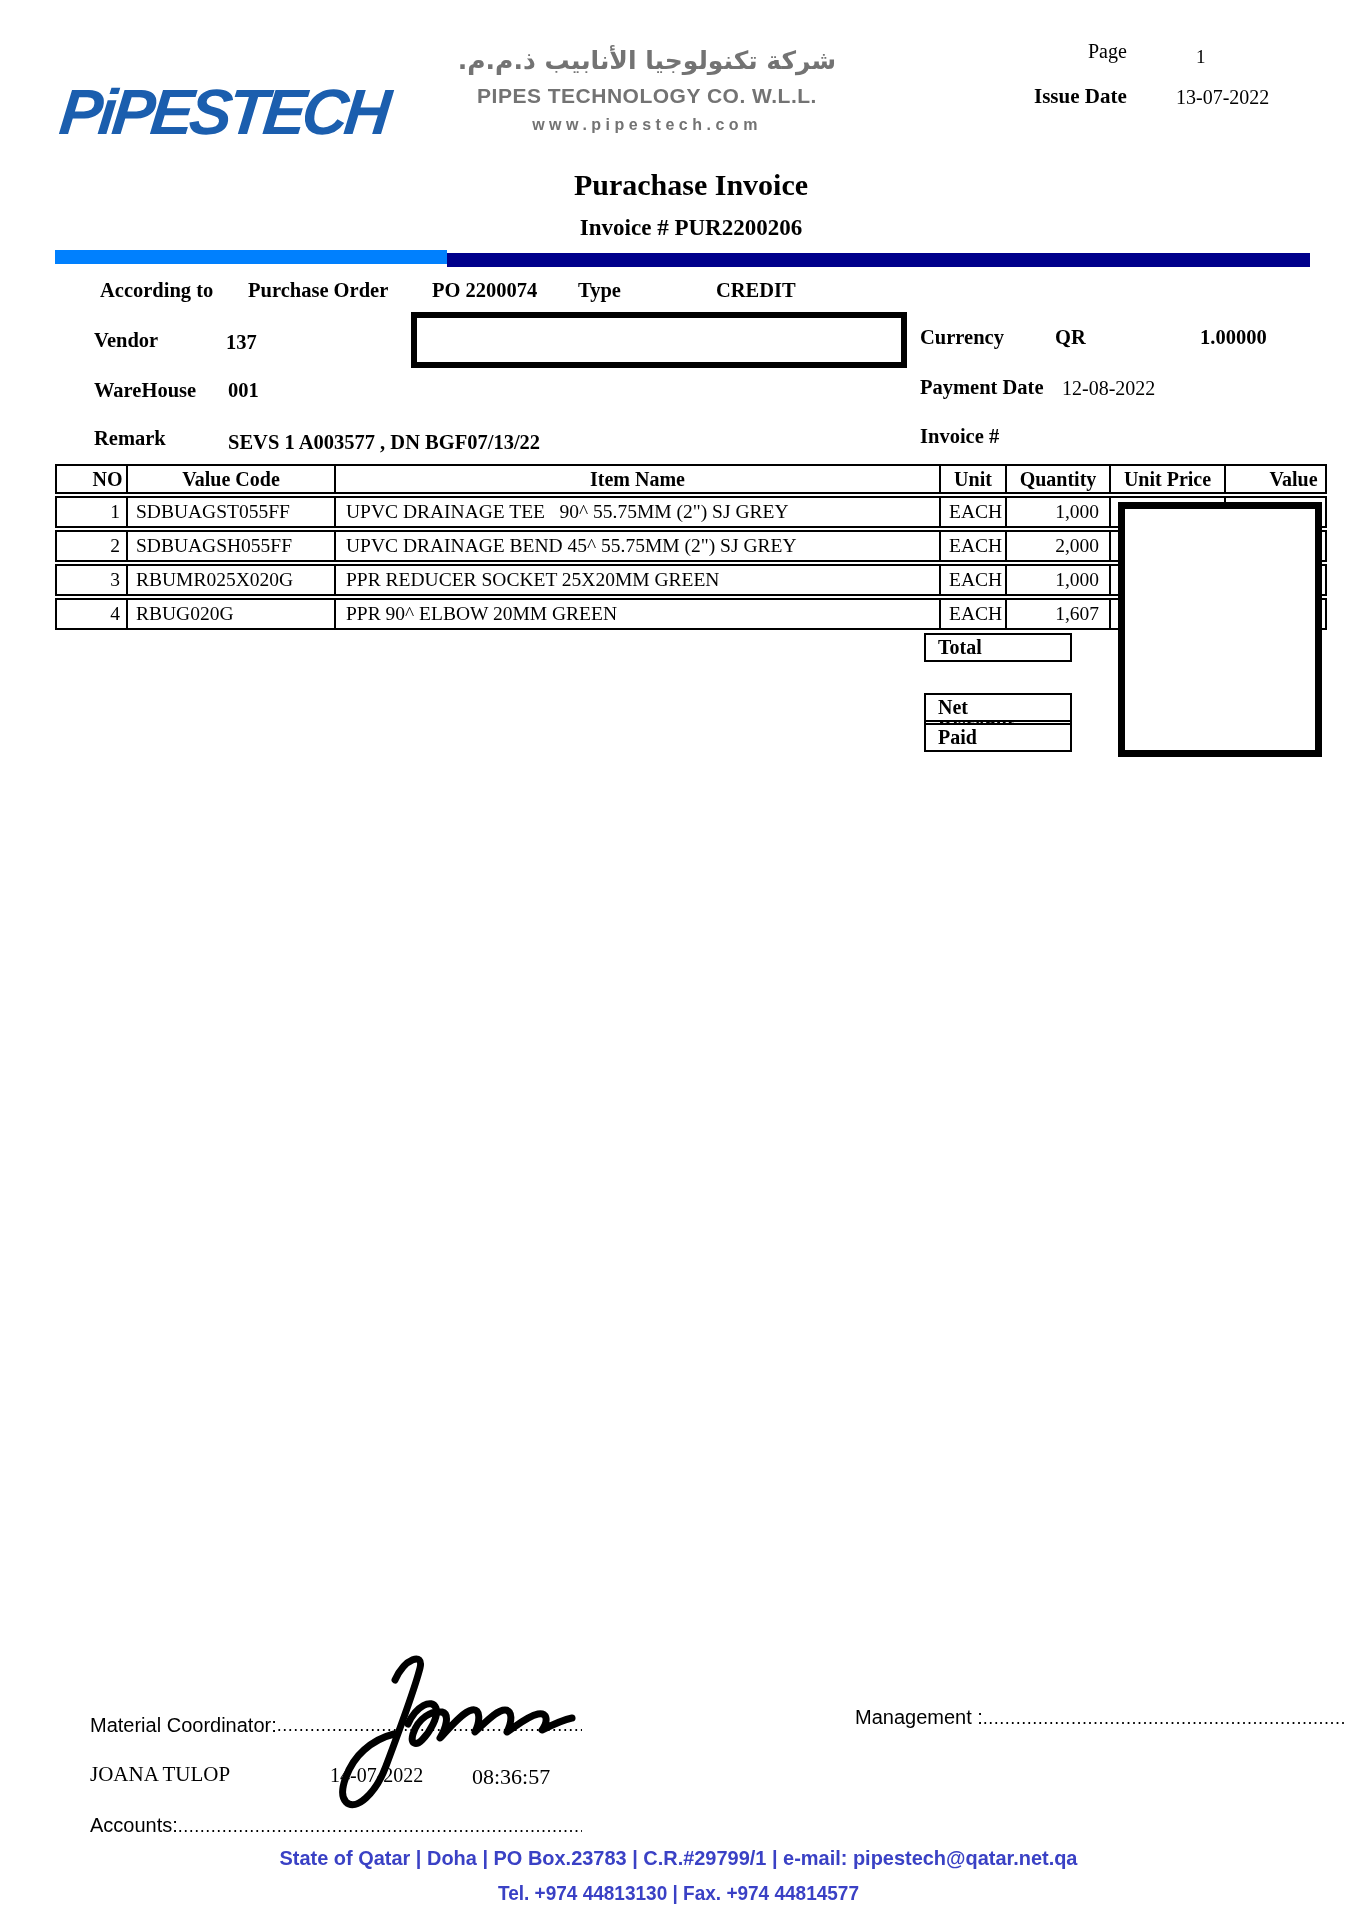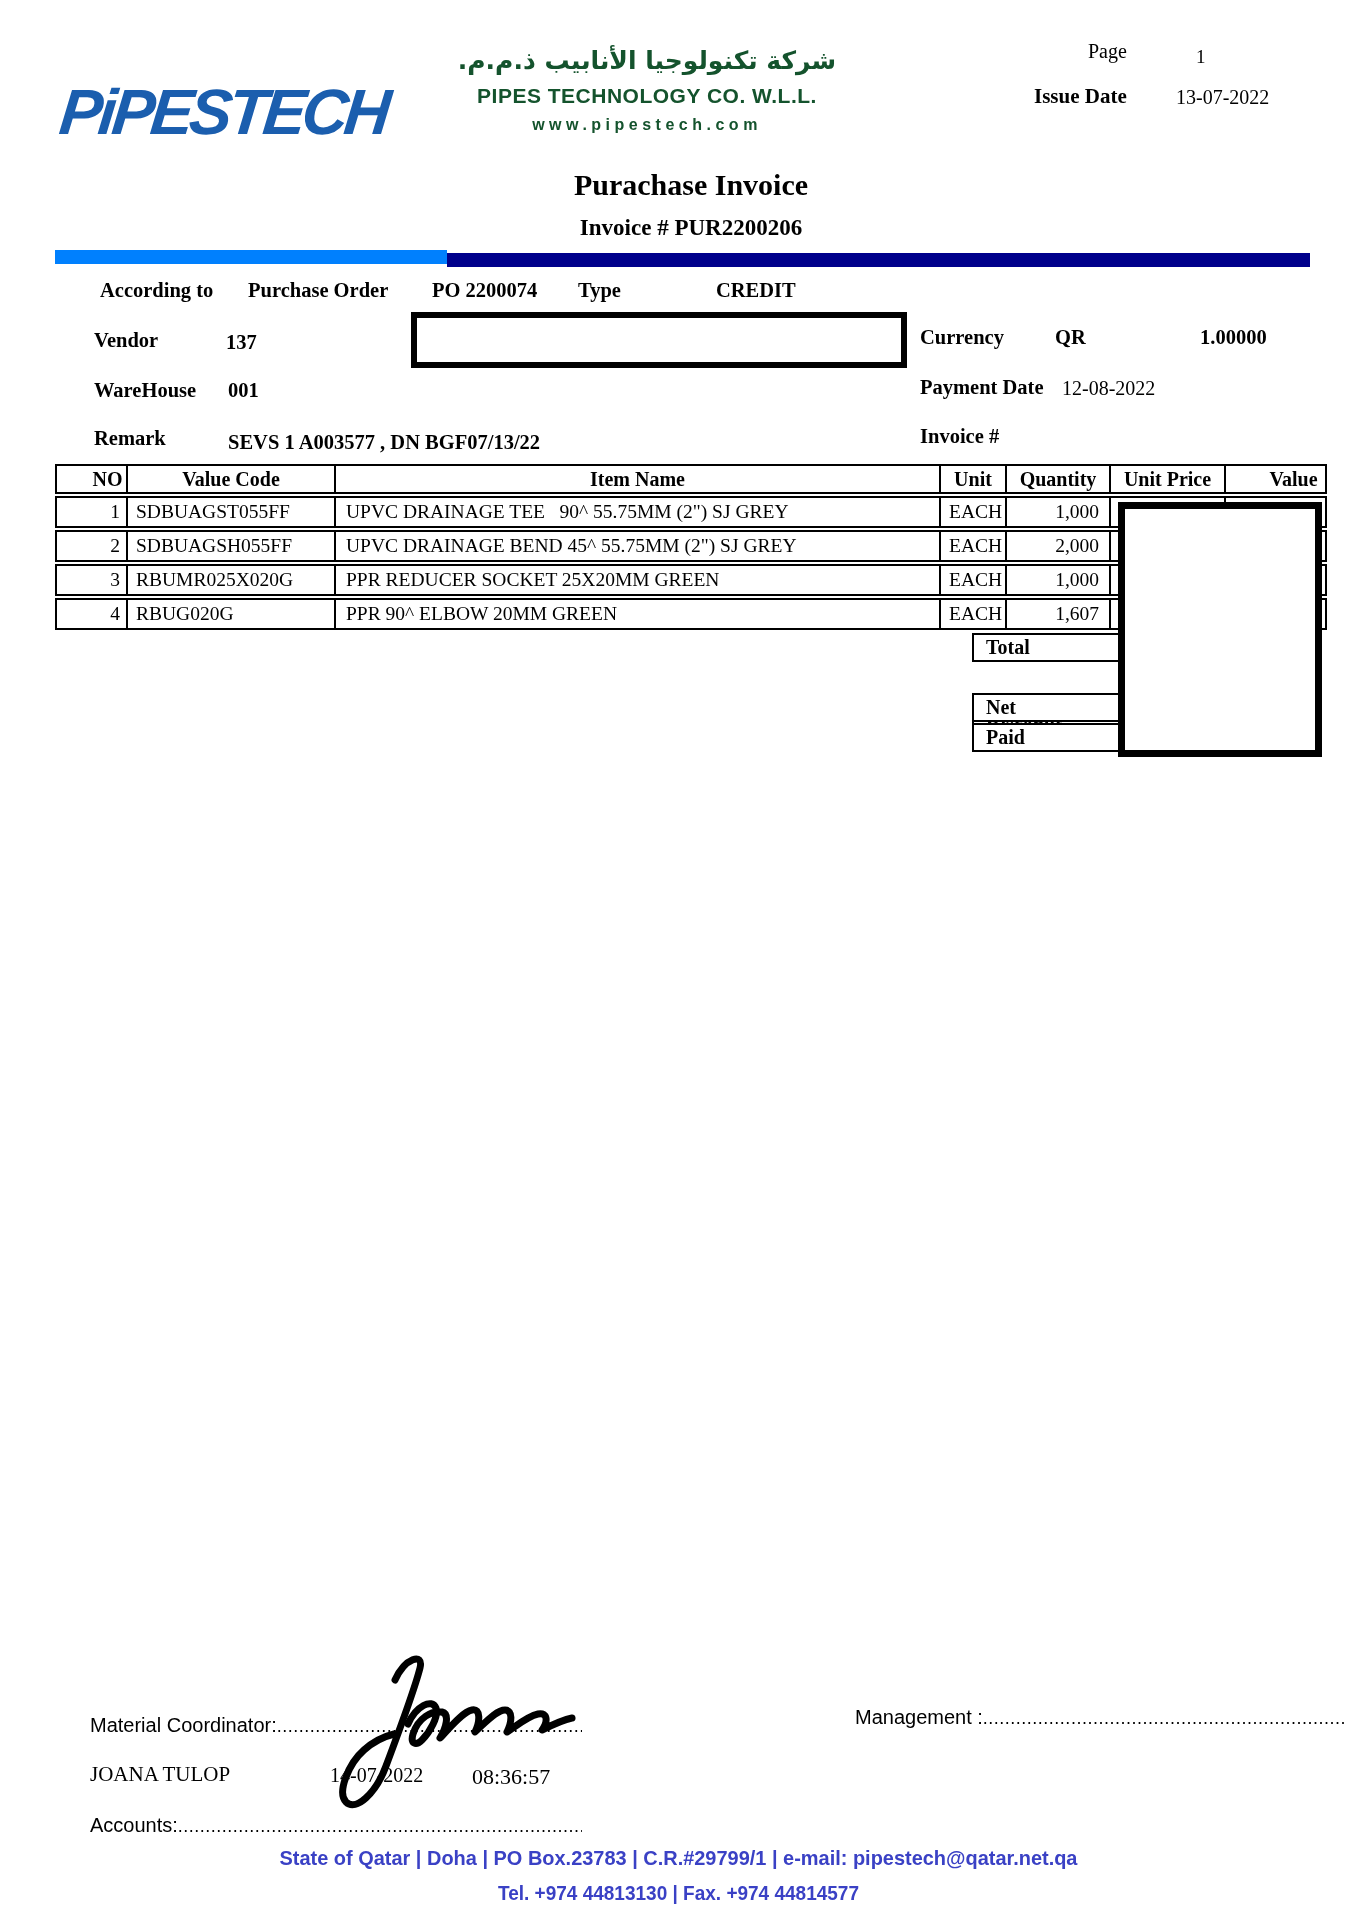--- a/index.html
+++ b/index.html
@@ -9,21 +9,21 @@
     overflow:hidden; margin:0 auto;
   }
   .abs{position:absolute;}
 
   
   .logo-text{
     left:60px; top:80px; font-family:"Liberation Sans","DejaVu Sans",sans-serif;
     font-size:64px; font-weight:bold; font-style:italic; letter-spacing:-4px;
     color:#1b5eae; line-height:1; transform:skewX(-6deg); white-space:nowrap;
   }
-  .co-block{left:440px; width:414px; text-align:center; color:#14532d;}
+  .co-block{left:440px; width:414px; text-align:center; color:#737373;}
   .co-ar{top:46px; font-family:"DejaVu Sans",sans-serif; font-size:25px; font-weight:bold; direction:rtl;}
   .co-en{top:84px; font-family:"Liberation Sans","DejaVu Sans",sans-serif; font-size:21px; font-weight:bold; letter-spacing:0.5px;}
   .co-web{top:116px; font-family:"Liberation Sans","DejaVu Sans",sans-serif; font-size:16px; font-weight:bold; letter-spacing:4.5px;}
 
   .pg-label{left:1088px; top:40px; font-size:20px;}
   .pg-value{left:1196px; top:46px; font-size:19px;}
   .iss-label{left:1034px; top:84px; font-size:21px; font-weight:bold;}
   .iss-value{left:1176px; top:86px; font-size:20px;}
 
   .title{left:55px; top:168px; width:1272px; text-align:center; font-size:30px; font-weight:bold;}
@@ -52,29 +52,29 @@
   .cell{border-left:2px solid #000; box-sizing:border-box; overflow:hidden; white-space:pre;}
   .cell:first-child{border-left:none;}
   .c-no{text-align:right; padding-right:6px;}
   .c-code{padding-left:8px;}
   .c-name{padding-left:10px;}
   .c-unit{padding-left:8px;}
   .c-qty{text-align:right; padding-right:10px;}
 
   
   .sumbox{
-    left:972px; width:148px; height:29px; border:2px solid #000; box-sizing:border-box;
+    left:924px; width:148px; height:29px; border:2px solid #000; box-sizing:border-box;
     font-size:20px; font-weight:bold; padding-left:12px; line-height:25px; background:#fff;
   }
   .redact-value{left:1118px; top:502px; width:204px; height:255px; border:7px solid #000; background:#fff; box-sizing:border-box; z-index:5;}
 
   
   .sig-line{display:flex; align-items:flex-end; font-family:"Liberation Sans","DejaVu Sans",sans-serif; font-size:20px;}
   .dots{flex:1; overflow:hidden; white-space:nowrap; font-size:18px; letter-spacing:0.5px; font-family:"Liberation Sans","DejaVu Sans",sans-serif;}
-  .mc-line{left:90px; top:1714px; width:492px;}
+  .mc-line{left:90px; top:1714px; width:492px;align-items:center;}
   .acc-line{left:90px; top:1814px; width:492px;}
   .mgmt-line{left:855px; top:1706px; width:492px;}
   .name{left:90px; top:1762px; font-size:21px;}
   .sdate{left:330px; top:1764px; font-size:20px;}
   .stime{left:472px; top:1764px; font-size:22px;}
   .sig-svg{left:290px; top:1650px; z-index:4;}
 
   
   .footer{left:0; width:1357px; text-align:center; color:#3a41c5;
     font-family:"Liberation Sans","DejaVu Sans",sans-serif; font-weight:bold;}

